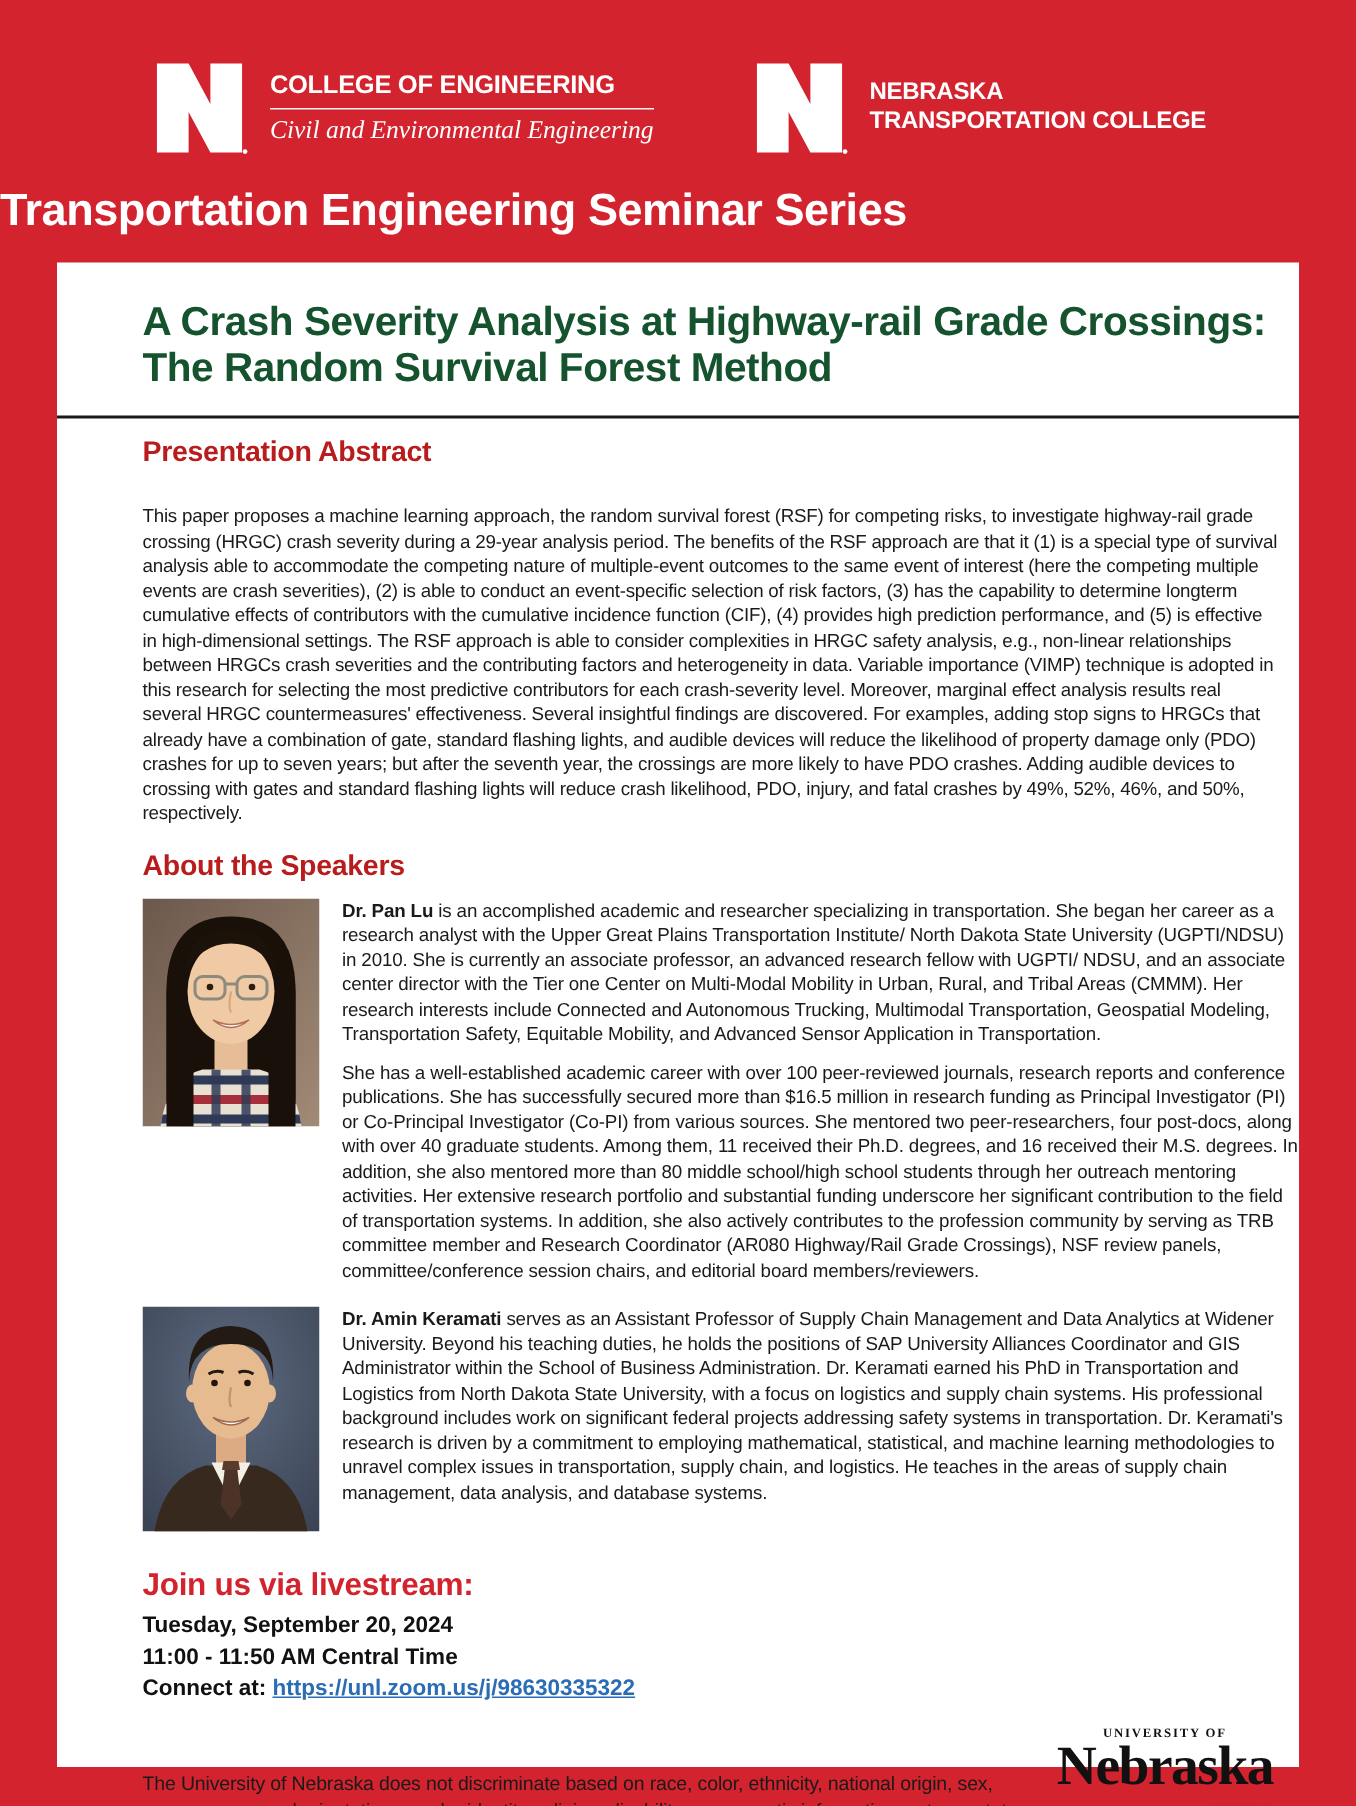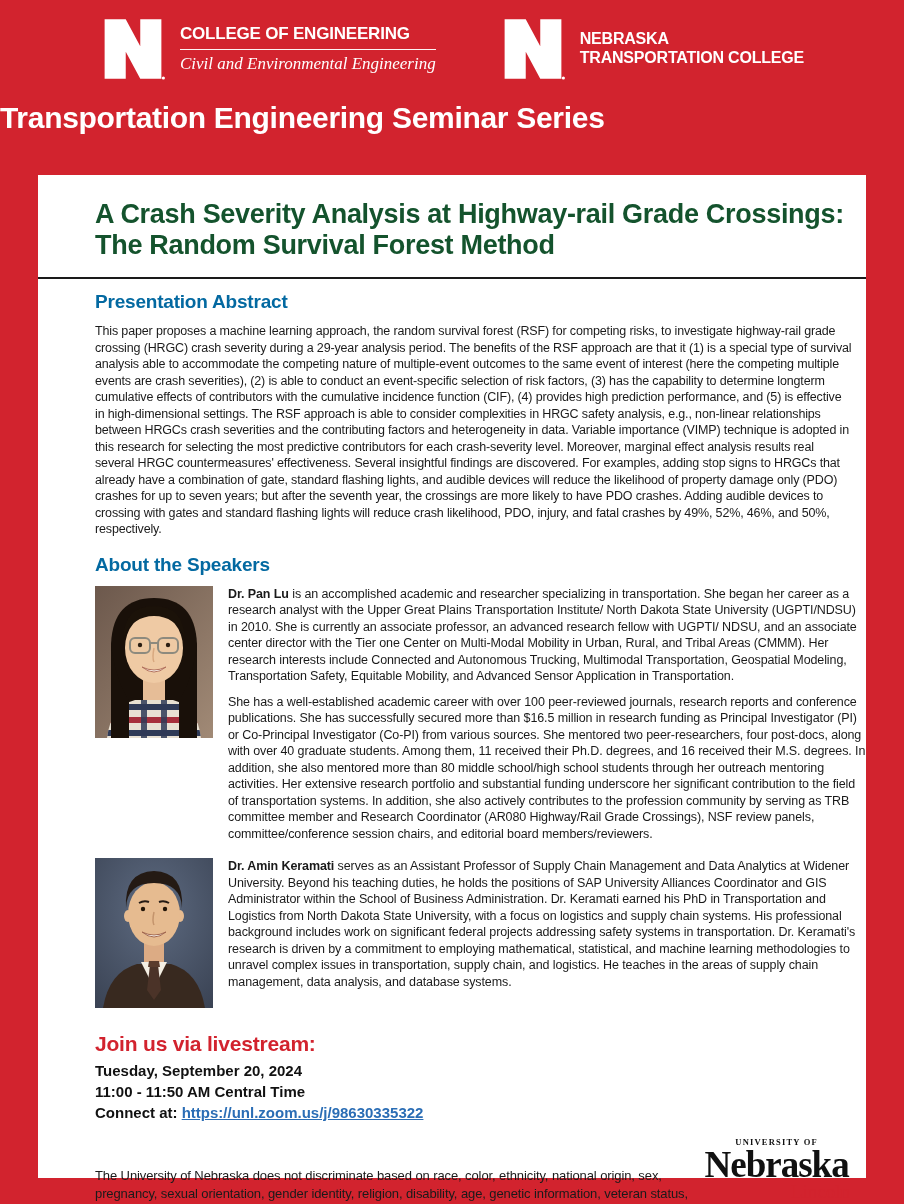--- a/index.html
+++ b/index.html
@@ -1,36 +1,36 @@
 <!DOCTYPE html>
 <html><head>
 <meta charset="utf-8">
 <style>
   * { margin:0; padding:0; box-sizing:border-box; }
   body { font-family:"Liberation Sans", sans-serif; background:#888; }
   .page { width:904px; height:1204px; background:#d2232e; overflow:hidden; margin:0 auto; position:relative; }
 
   
-  .masthead { height:175px; padding-top:13px; }
+  .masthead { height:175px; padding-top:36px; }
   .logos { display:flex; justify-content:center; align-items:flex-start; gap:64px; }
   .logo-block { display:flex; align-items:center; gap:14px; }
   .n-mark { width:66px; height:72px; flex:0 0 auto; }
   .logo-text { color:#fff; }
   .logo-org { font-size:17px; font-weight:800; letter-spacing:-0.2px; white-space:nowrap; }
   .logo-rule { height:1px; background:rgba(255,255,255,.95); margin:5px 0 4px 0; }
   .logo-dept { font-family:"Liberation Serif", serif; font-style:italic; font-size:17px; white-space:nowrap; }
   .logo-two { font-size:16px; font-weight:800; line-height:1.18; letter-spacing:-0.2px; }
   .series-title { text-align:left; color:#fff; font-size:30px; font-weight:800; letter-spacing:-0.3px; margin-top:16px; }
 
   
   .content { background:#fff; margin:0 38px; height:1003px; padding:16px 0 0 57px; position:relative; }
   .seminar-title { color:#14532d; font-size:27px; font-weight:800; line-height:31px; letter-spacing:-0.3px; width:760px; margin-top:8px; }
   .title-rule { border:none; border-top:2px solid #1a1a1a; width:828px; margin:16px 0 12px -57px; }
-  .sec-heading { color:#0369a1; font-size:19px; font-weight:800; letter-spacing:-0.2px; margin-top:4px; }
-  .abstract { width:757px; font-size:12.5px; line-height:16.5px; letter-spacing:-0.15px; color:#1a1a1a; margin-top:10px; }
+  .sec-heading { color:#b91c1c; font-size:19px; font-weight:800; letter-spacing:-0.2px; margin-top:4px; }
+  .abstract { width:757px; font-size:12.5px; line-height:16.5px; letter-spacing:-0.15px; color:#1a1a1a; margin-top:23px; }
   .speakers-heading { margin-top:16px; }
 
   .speaker { display:flex; gap:15px; margin-top:10px; padding-right:0; }
   .speaker + .speaker { margin-top:16px; }
   .photo { flex:0 0 auto; display:block; }
   .bio { flex:1; font-size:12.5px; line-height:16.5px; letter-spacing:-0.1px; color:#1a1a1a; }
   .bio p + p { margin-top:9px; }
   .bio b { font-weight:800; }
 
   .live-heading { color:#d2232e; font-size:21px; font-weight:800; margin-top:24px; letter-spacing:-0.2px; }

